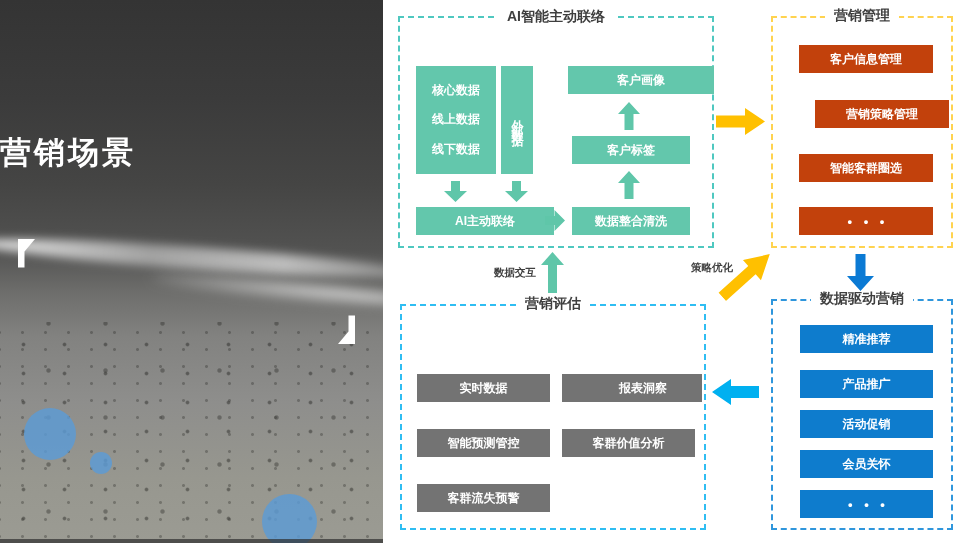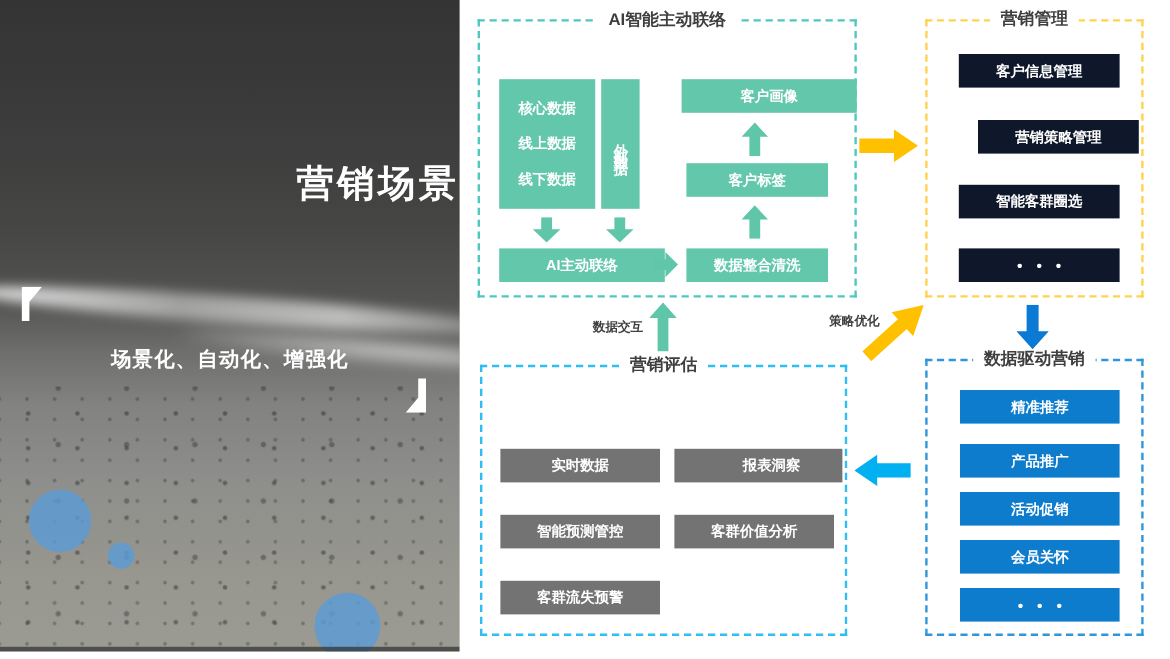--- a/index.html
+++ b/index.html
@@ -29,21 +29,21 @@
     background-image:
       radial-gradient(circle, rgba(25,25,22,.55) 1.2px, transparent 2.4px),
       radial-gradient(circle, rgba(25,25,22,.38) 1px, transparent 2px),
       radial-gradient(circle, rgba(25,25,22,.45) 1.6px, transparent 2.8px);
     background-size:41px 29px, 23px 17px, 57px 47px;
     background-position:3px 8px, 11px 2px, 20px 25px;
   }
   .photo .bottom-edge{position:absolute;left:0;top:539px;width:383px;height:4px;background:#2e2e2e;opacity:.7;}
   .bubble{position:absolute;border-radius:50%;background:#5b9bd5;opacity:.82;}
   .photo-title{
-    position:absolute;left:0;top:132px;width:383px;text-align:right;
+    position:absolute;left:0;top:132px;width:383px;text-align:left;
     color:#fff;font-size:31px;font-weight:bold;letter-spacing:3px;
   }
   .photo-subtitle{
     position:absolute;left:0;top:288px;width:383px;text-align:center;
     color:#fff;font-size:17px;font-weight:bold;letter-spacing:1px;
   }
   .bracket{position:absolute;}
   
   .group{position:absolute;box-sizing:border-box;}
   .group.ai{left:398px;top:16px;width:316px;height:232px;border:2px dashed #4fc8c0;}
@@ -54,21 +54,21 @@
     position:absolute;top:-11px;left:50%;transform:translateX(-50%);
     background:#fff;padding:0 9px;font-size:14px;line-height:1.25;
     font-weight:bold;color:#3f3f3f;white-space:nowrap;text-align:center;
   }
   .gtitle.wrap{white-space:normal;width:100px;top:-10px;}
   .node{
     position:absolute;display:flex;align-items:center;justify-content:center;
     color:#fff;font-size:12px;font-weight:600;text-align:center;box-sizing:border-box;
   }
   .node.teal{background:#63c7ac;}
-  .node.yellow{background:#0f172a;}
+  .node.yellow{background:#c2410c;}
   .node.blue{background:#0e7ccd;}
   .node.cyan{background:#737373;margin-top:32px;}
   .node.stack{flex-direction:column;justify-content:space-around;padding:10px 2px;}
   .node.vert{writing-mode:vertical-rl;letter-spacing:5px;}
   .dots{font-size:13px;letter-spacing:4px;font-weight:bold;padding-left:4px;}
   .arrow{position:absolute;line-height:0;}
   .conn-label{position:absolute;font-size:10.5px;font-weight:600;color:#3f3f3f;white-space:nowrap;}
   .diag-wrap{position:absolute;left:711px;top:246px;width:70px;height:58px;line-height:0;}
   .diag-wrap svg{position:absolute;left:3px;top:16px;transform:rotate(-42deg);}
 </style>
@@ -87,21 +87,20 @@
     <div class="bubble" style="left:262px;top:494px;width:55px;height:55px;"></div>
 
     <svg class="bracket" style="left:18px;top:239px;" width="18" height="29" viewBox="0 0 18 29">
       <polygon points="0,0 17,0 6.5,12.5 6.5,28.5 0,28.5" fill="#ffffff"></polygon>
     </svg>
     <svg class="bracket" style="left:337px;top:315px;" width="18" height="29" viewBox="0 0 18 29">
       <polygon points="0,0 17,0 6.5,12.5 6.5,28.5 0,28.5" fill="#ffffff" transform="rotate(180 9 14.5)"></polygon>
     </svg>
 
     <div class="photo-title">营销场景</div>
-    <div class="photo-subtitle">场景化、自动化、增强化</div>
     <div class="bottom-edge"></div>
   </div>
 
   <div class="group ai">
     <div class="gtitle wrap">AI智能主动联络</div>
 
     <div class="node teal stack" style="left:16px;top:48px;width:80px;height:108px;">
       <div>核心数据</div>
       <div>线上数据</div>
       <div>线下数据</div>

